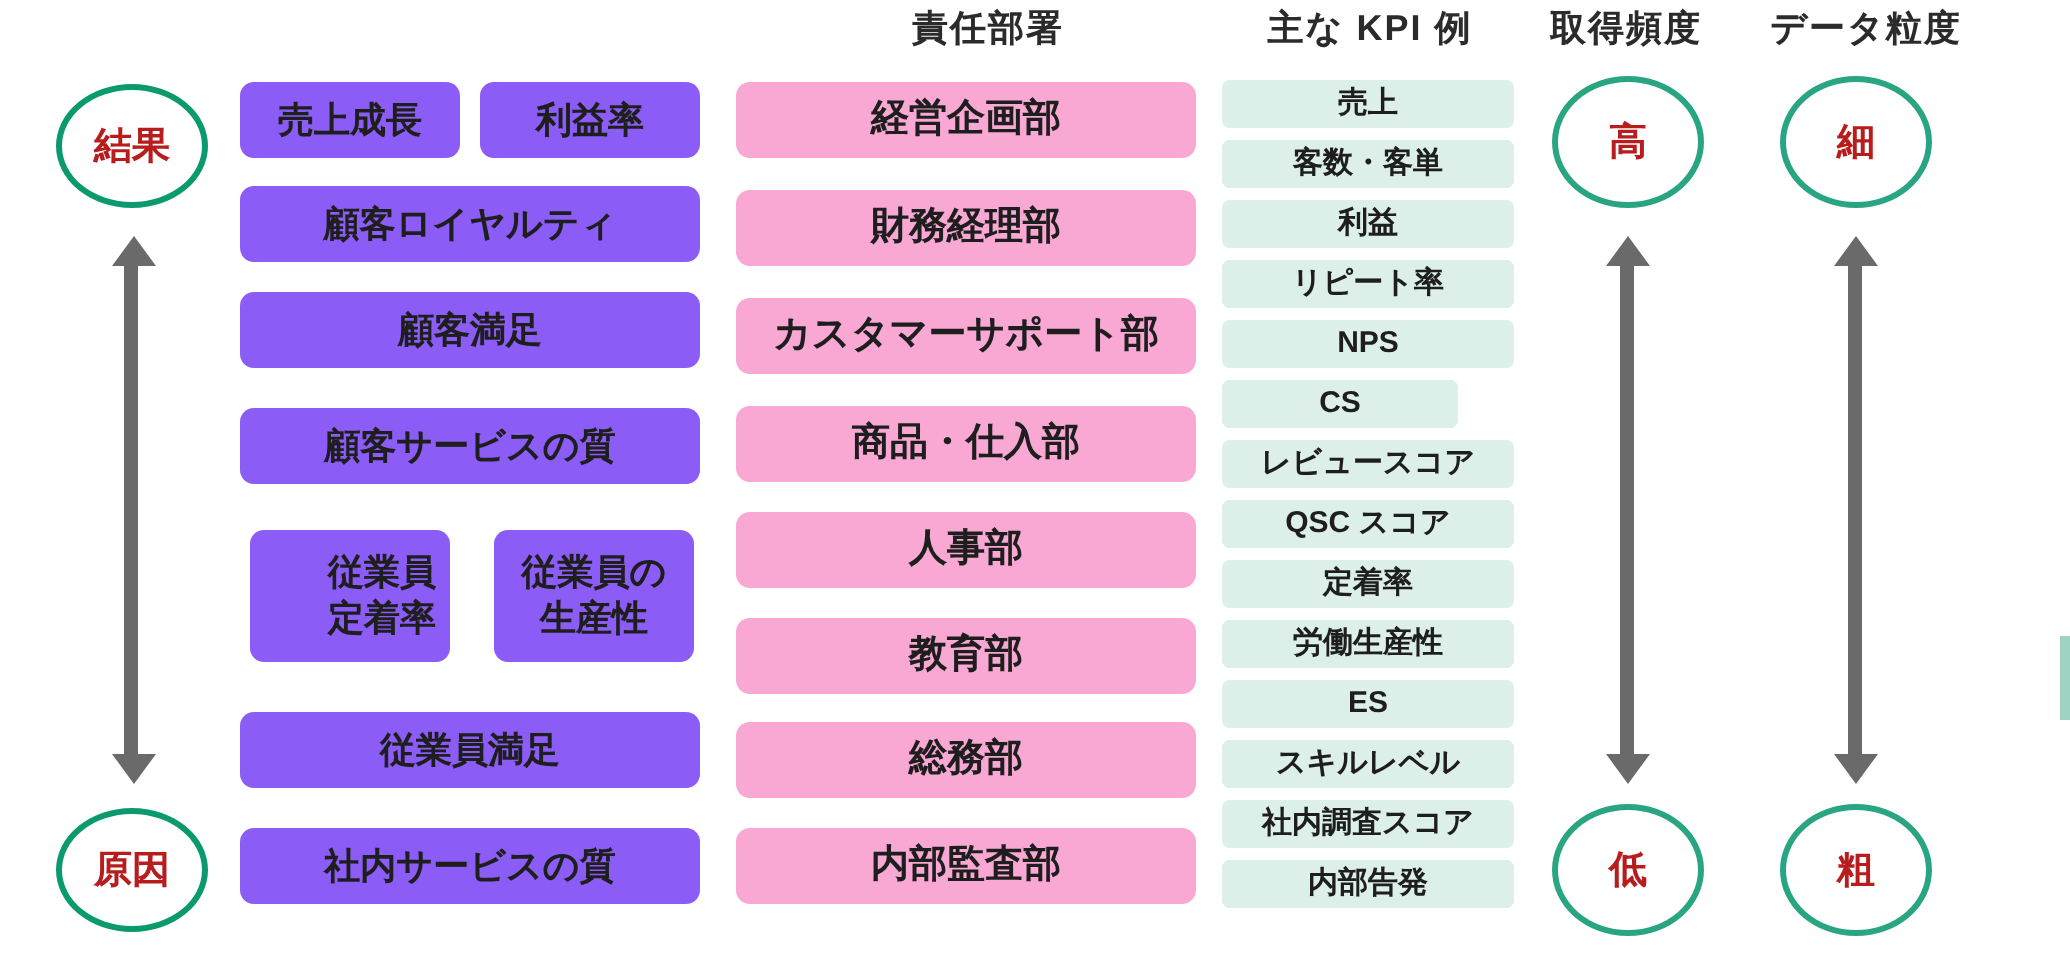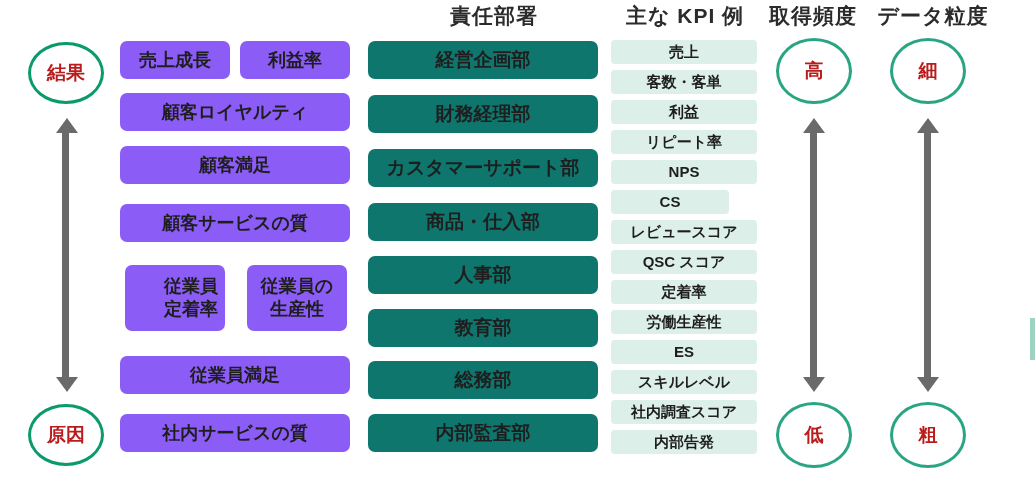--- a/index.html
+++ b/index.html
@@ -18,21 +18,21 @@
 
   #canvas {
     position: relative;
     width: 1035px;
     height: 484px;
   }
 
   
   .col-header {
     position: absolute;
-    font-size: 21px;
+    font-size: 18px;
     font-weight: bold;
     color: #2b2b2b;
     text-align: center;
     white-space: nowrap;
     letter-spacing: 1px;
   }
 
   
   .circle-node {
     position: absolute;
@@ -67,21 +67,21 @@
     color: #1e1e1e;
     box-sizing: border-box;
     line-height: 1.25;
   }
   .box.factor {
     font-size: 18px;
     background: #8b5cf6;
   }
   .box.dept {
     font-size: 19px;
-    background: #0f766e;
+    background: #f9a8d4;
   }
   .box.kpi {
     font-size: 15px;
     background: #dcefe8;
     border-radius: 4px;
   }
   .box.two-line {
     flex-direction: column;
     line-height: 1.3;
   }

